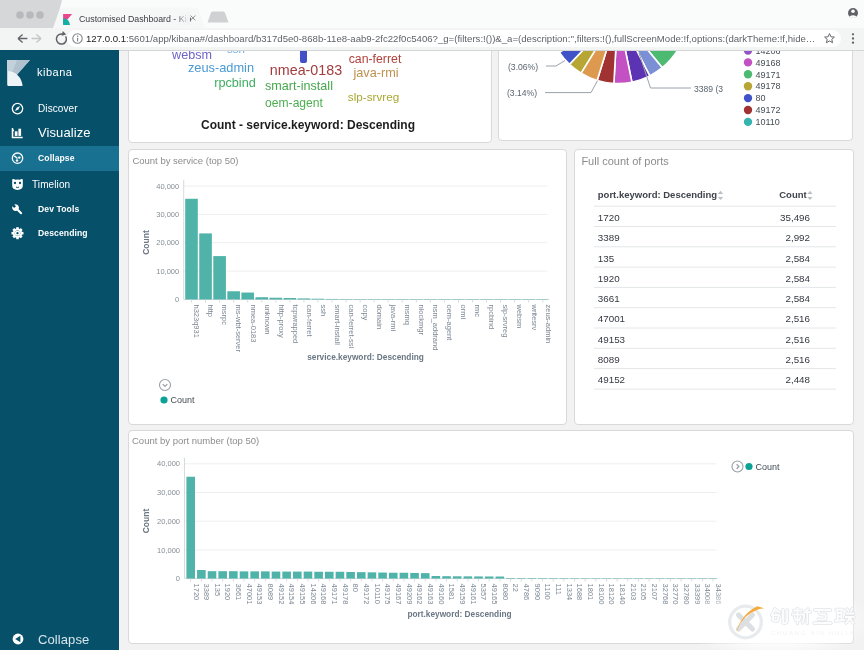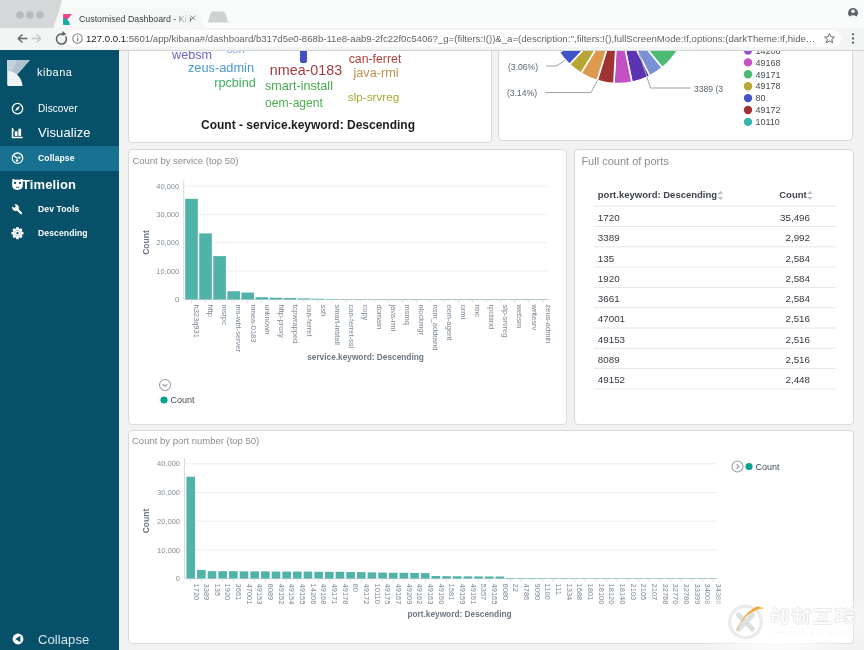--- a/index.html
+++ b/index.html
@@ -484,16 +484,16 @@
         <rect x="-1.3" y="-6" width="2.6" height="2.8" fill="#fff" stroke="none" transform="rotate(270)"></rect>
         <rect x="-1.3" y="-6" width="2.6" height="2.8" fill="#fff" stroke="none" transform="rotate(315)"></rect>
         <circle r="3.8" stroke-width="1.8"></circle>
       </g>
       <circle cx="18" cy="589" r="5.4" fill="#fff"></circle>
       <path d="M20.4,585.8 L15.2,589 L20.4,592.2 Z" fill="#07506a"></path>
     </svg>
     <div style="position:absolute;left:38px;top:104.2px;font-size:10px;line-height:9px;font-weight:400;color:#fff;letter-spacing:0.1px">Discover</div>
     <div style="position:absolute;left:38px;top:128.3px;font-size:13px;line-height:9px;font-weight:400;color:#fff;letter-spacing:0.1px">Visualize</div>
     <div style="position:absolute;left:38px;top:153.8px;font-size:8.6px;line-height:9px;font-weight:600;color:#fff;letter-spacing:0.1px">Collapse</div>
-    <div style="position:absolute;left:22px;top:180.1px;font-size:13px;line-height:9px;font-weight:700;color:#fff;letter-spacing:0.1px">Timelion</div>
+    <div style="position:absolute;left:32px;top:180.1px;font-size:10px;line-height:9px;font-weight:400;color:#fff;letter-spacing:0.1px">Timelion</div>
     <div style="position:absolute;left:38px;top:205.2px;font-size:8.6px;line-height:9px;font-weight:700;color:#fff;letter-spacing:0.1px">Dev Tools</div>
     <div style="position:absolute;left:38px;top:228.8px;font-size:8.6px;line-height:9px;font-weight:600;color:#fff;letter-spacing:0.1px">Descending</div>
     <div style="position:absolute;left:38px;top:635px;font-size:13px;line-height:9px;font-weight:400;color:#d7e5ec;letter-spacing:0.1px">Collapse</div>
 </div>
 </body></html>

